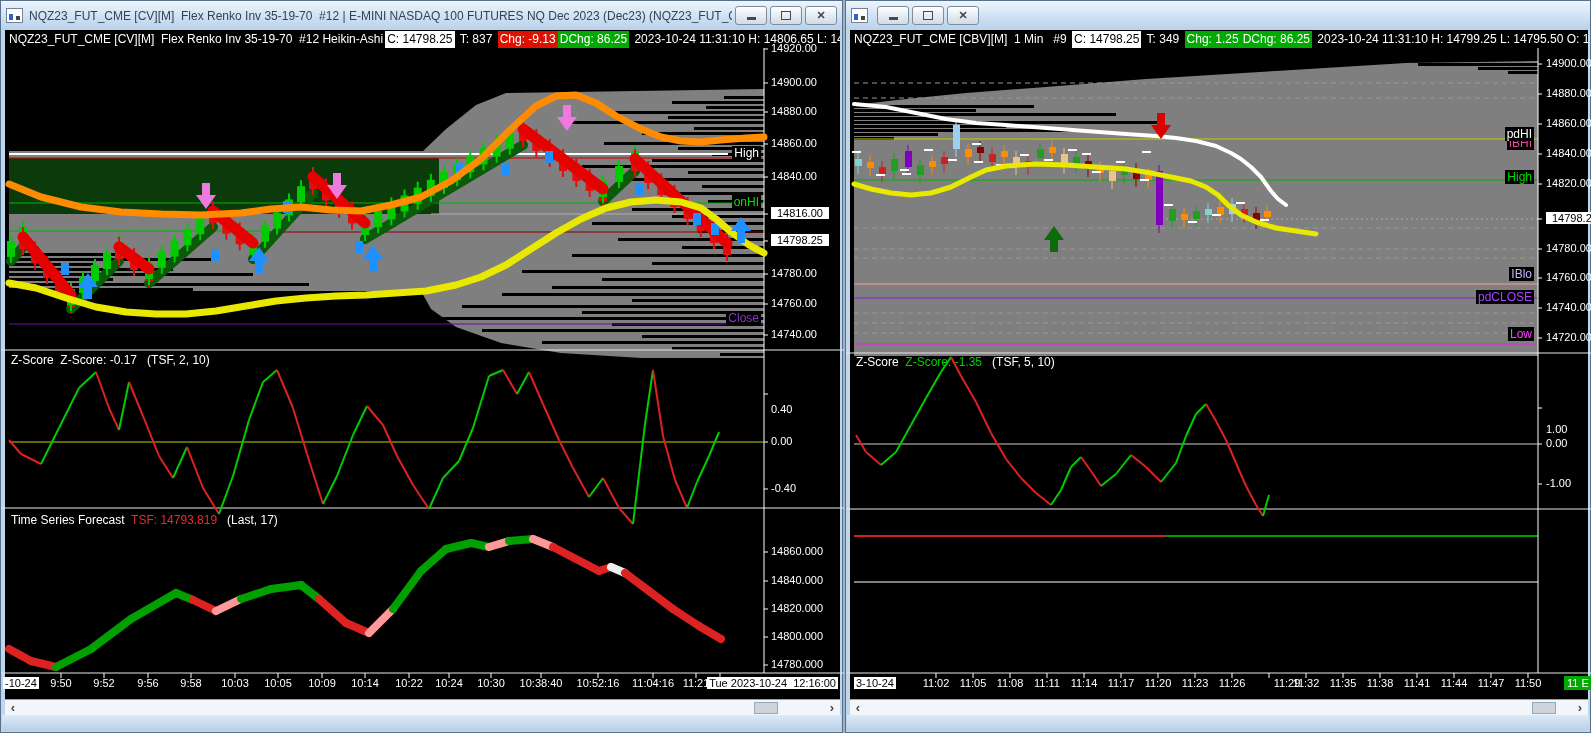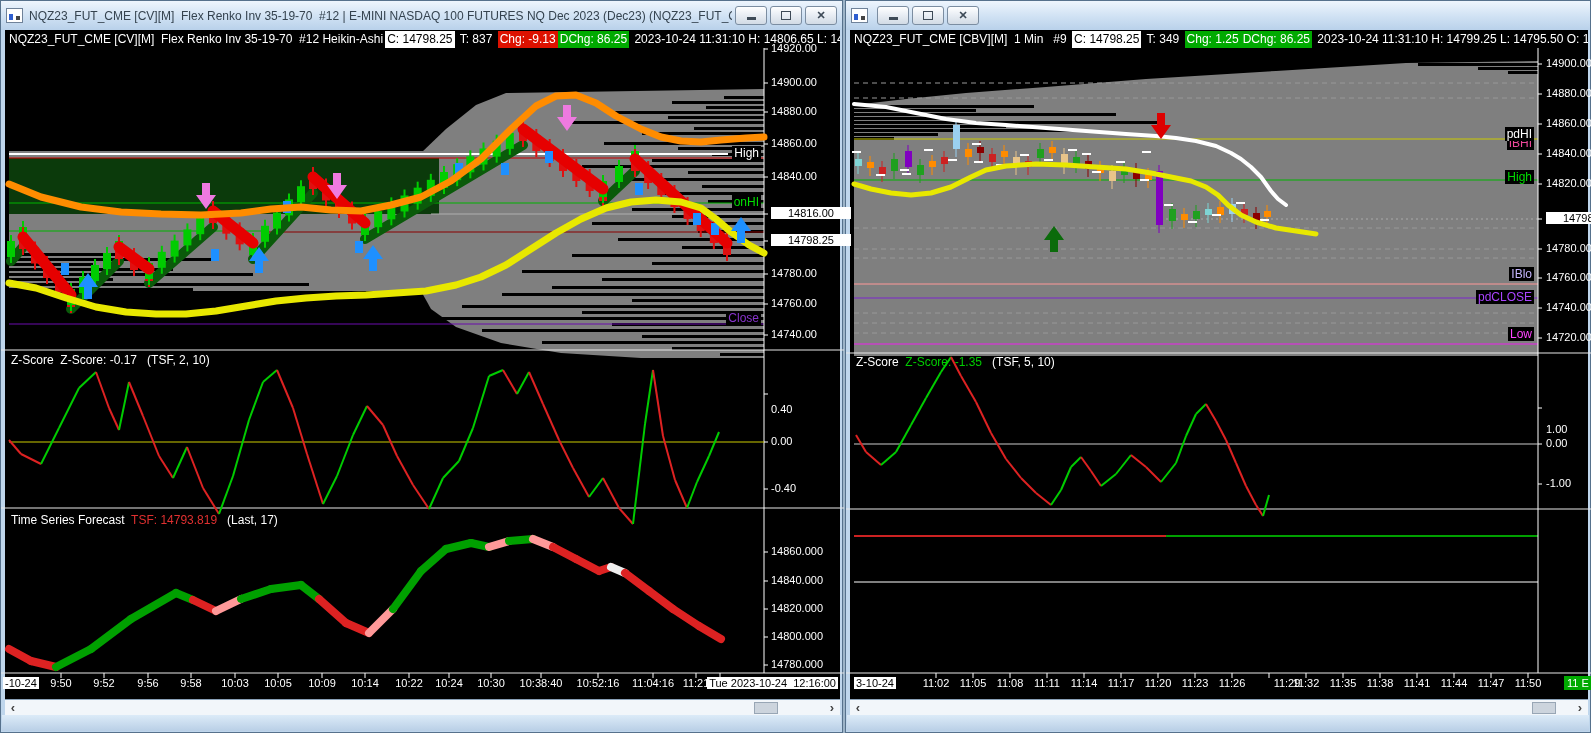--- a/index.html
+++ b/index.html
@@ -18,21 +18,21 @@
     justify-content:center;flex-shrink:0;cursor:pointer;}
   .glyph-min{display:block;width:9px;height:3px;background:#3d4a57;margin-top:6px;}
   .glyph-res{display:block;width:8px;height:7px;border:1px solid #3d4a57;background:transparent;}
   .glyph-close{font-size:11px;font-weight:bold;color:#3d4a57;line-height:15px;}
   .client{position:absolute;background:#000;z-index:1;}
   svg.canvas{position:absolute;left:0;top:0;z-index:2;pointer-events:none;}
   .hdrbar{position:absolute;top:30px;height:17px;display:flex;font-size:12px;line-height:17px;
     white-space:pre;overflow:hidden;z-index:3;}
   .hseg{padding:0 2px;}
   .axlabel{position:absolute;font-size:11px;color:#fff;white-space:pre;z-index:3;}
-  .axlabel.boxed{background:#fff;color:#000;padding:0 17px;text-align:center;}
+  .axlabel.boxed{background:#fff;color:#000;padding:0 6px;text-align:center;}
   .ovlabel{position:absolute;font-size:12px;background:#000;padding:0 2px;white-space:pre;z-index:3;}
   .ptitle{position:absolute;font-size:12px;white-space:pre;overflow:hidden;z-index:3;}
   .tlabel{position:absolute;top:676px;font-size:11px;color:#fff;transform:translateX(-50%);
     white-space:pre;z-index:3;}
   .tlabel.hl{background:#fff;color:#000;transform:none;padding:0 2px;}
   .badge{position:absolute;top:675px;font-size:11px;color:#fff;padding:1px 3px;z-index:4;white-space:pre;}
   .sbar{position:absolute;height:18px;background:#f2f6fa;border-top:1px solid #8aa0b6;
     border-bottom:1px solid #aab8c8;z-index:5;box-sizing:border-box;}
   .sarrow{position:absolute;top:0;width:16px;height:16px;font-size:13px;font-weight:bold;color:#444;
     text-align:center;line-height:16px;cursor:pointer;}

